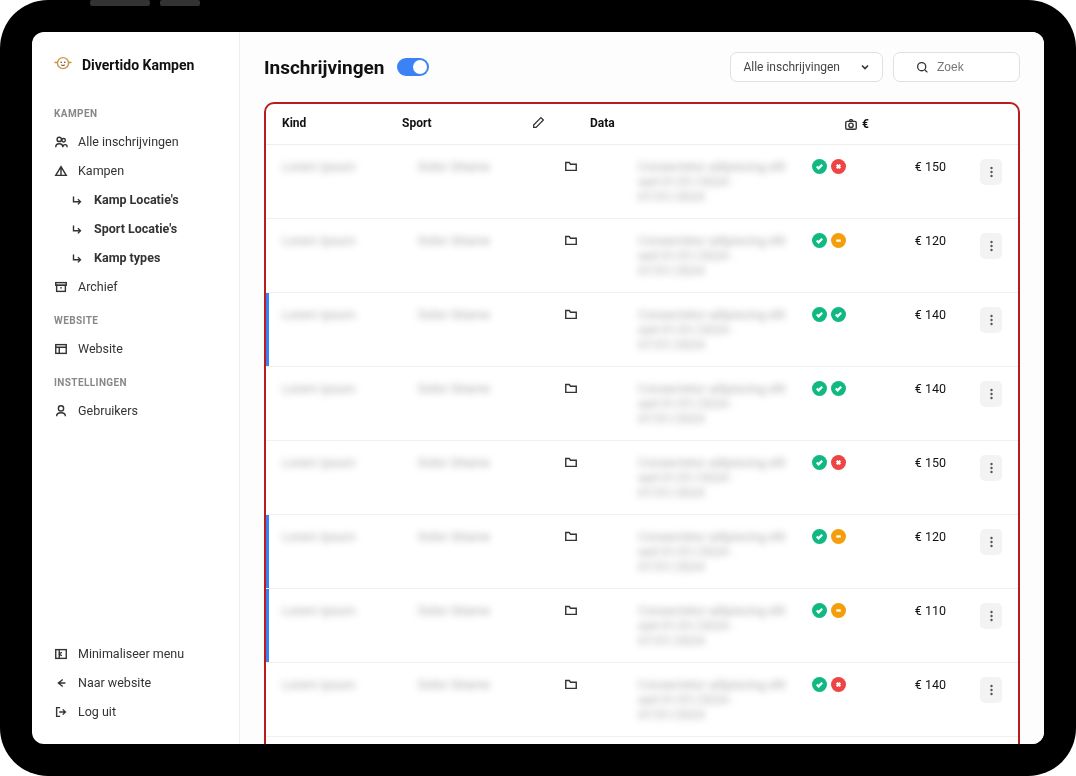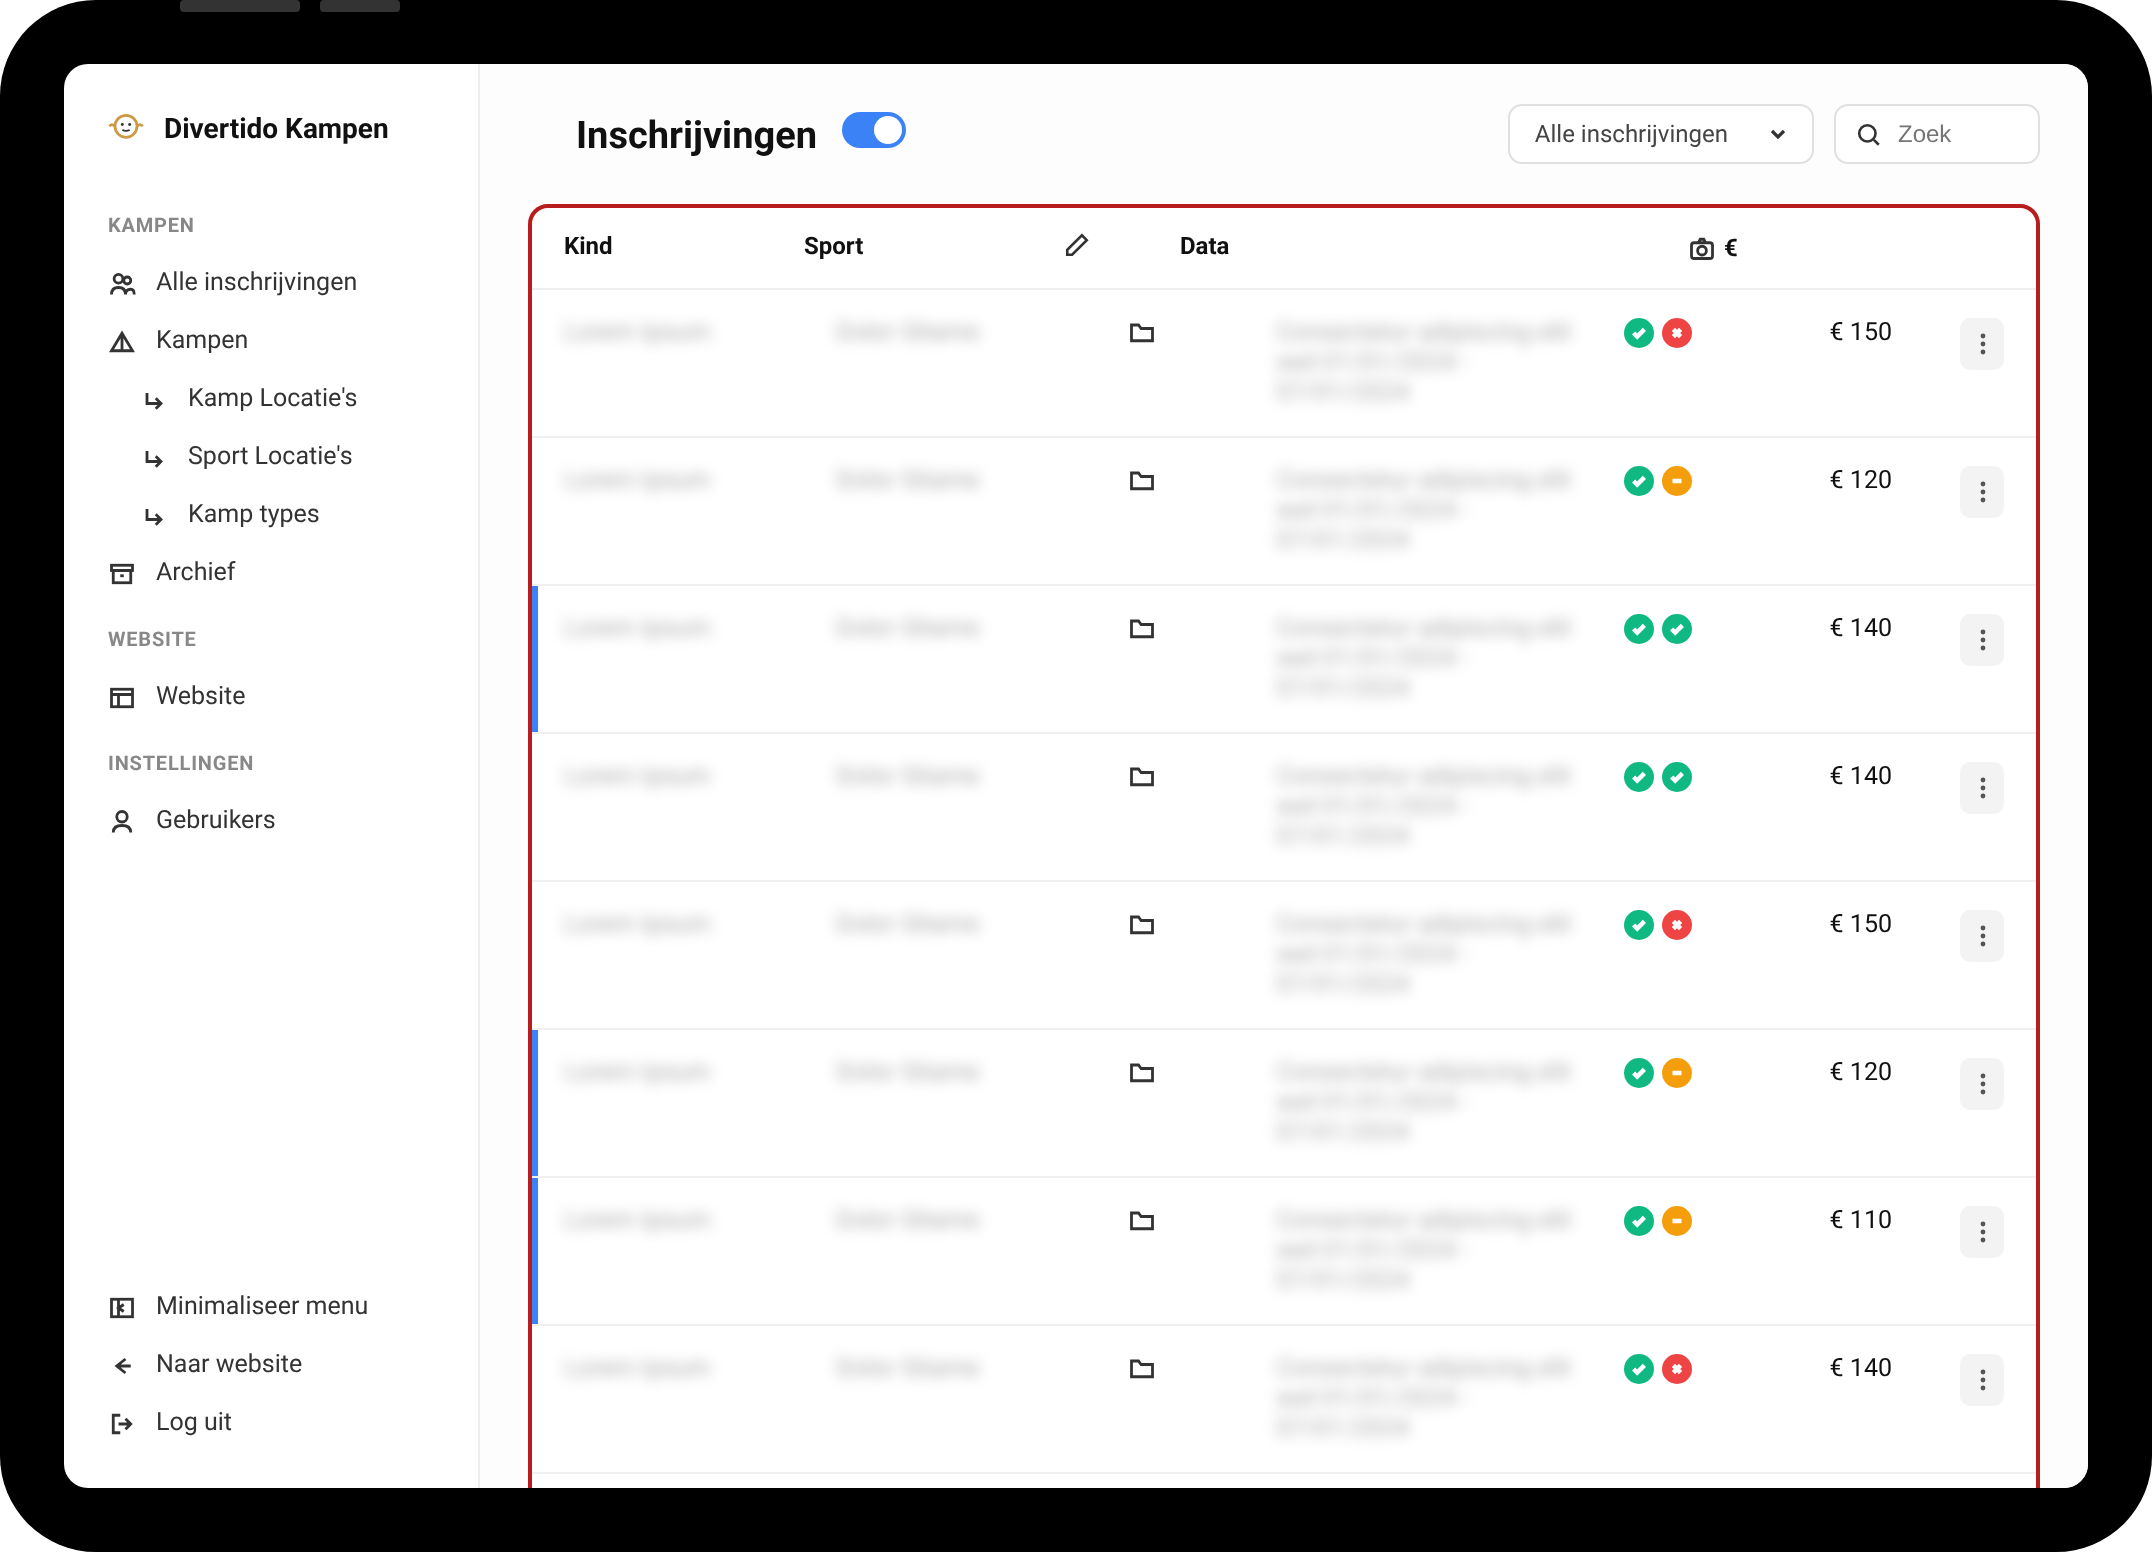--- a/index.html
+++ b/index.html
@@ -83,20 +83,21 @@
   align-items: center;
   gap: 10px;
   padding: 7px 8px;
   font-size: 12.5px;
   color: #333;
   cursor: pointer;
   border-radius: 4px;
 }
 .nav-item-sub {
   padding-left: 24px;
+  font-weight: bold;
 }
 .nav-icon {
   width: 14px;
   height: 14px;
   flex-shrink: 0;
   display: flex;
   align-items: center;
   justify-content: center;
 }
 .sidebar-footer {
@@ -110,23 +111,22 @@
   background: #fdfdfd;
 }
 .page-header {
   display: flex;
   align-items: center;
   justify-content: space-between;
   margin-bottom: 20px;
 }
 .page-title-wrap {
   display: flex;
-  align-items: flex-start;
+  align-items: center;
   gap: 12px;
-  margin-left: 24px;
 }
 .page-title {
   font-size: 19px;
   font-weight: 700;
   color: #111;
 }
 .toggle {
   width: 32px;
   height: 18px;
   background: #3b82f6;
@@ -156,21 +156,21 @@
   color: #444;
   display: flex;
   align-items: center;
   gap: 20px;
   cursor: pointer;
   background: #fff;
 }
 .search-box {
   border: 1px solid #e0e0e0;
   border-radius: 7px;
-  padding: 7px 10px;
+  padding: 7px 22px;
   display: flex;
   align-items: center;
   gap: 8px;
   background: #fff;
 }
 .search-input {
   border: none;
   outline: none;
   font-size: 12px;
   width: 60px;

